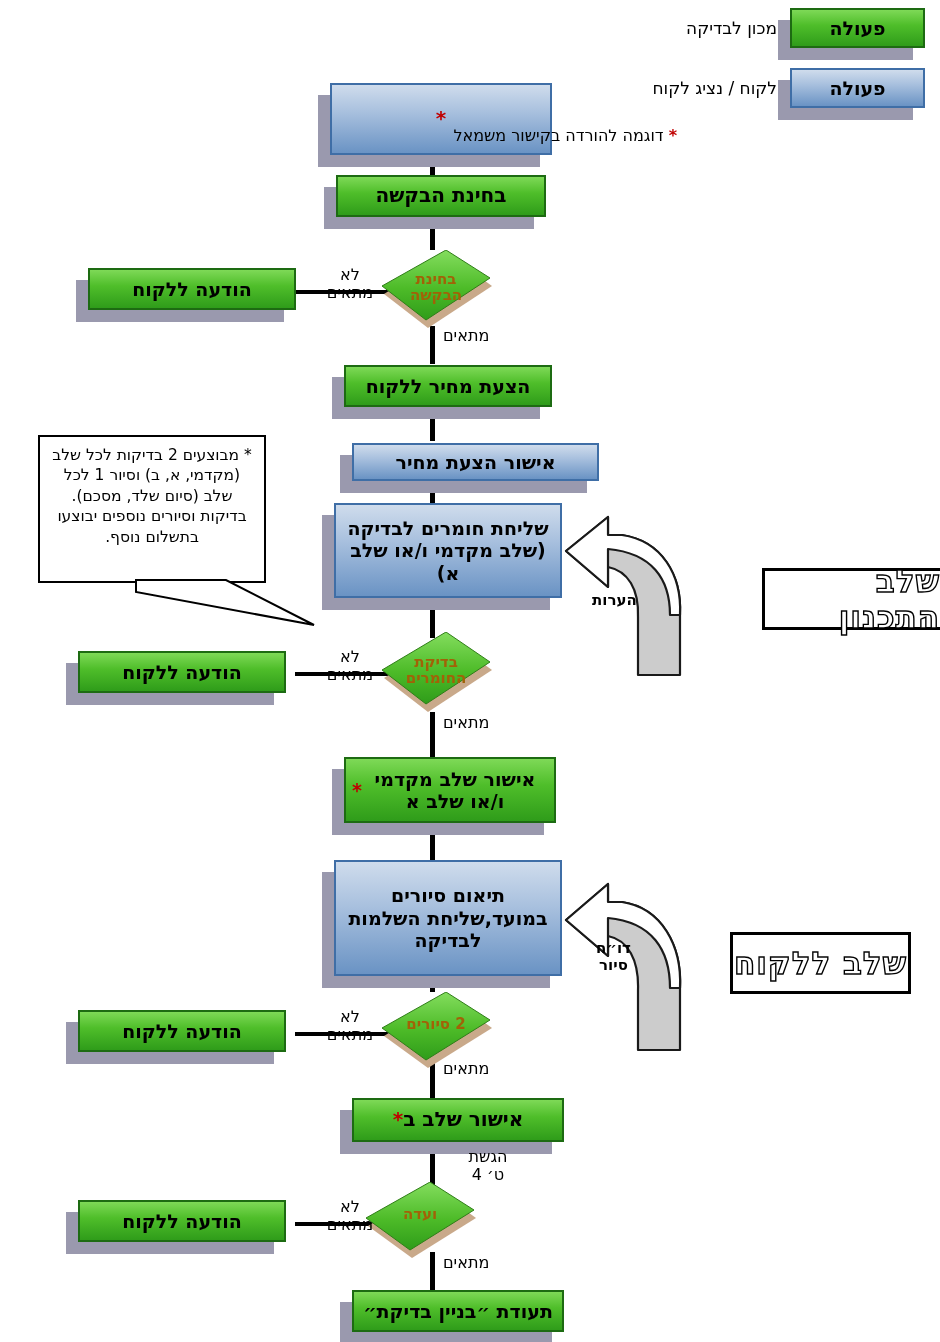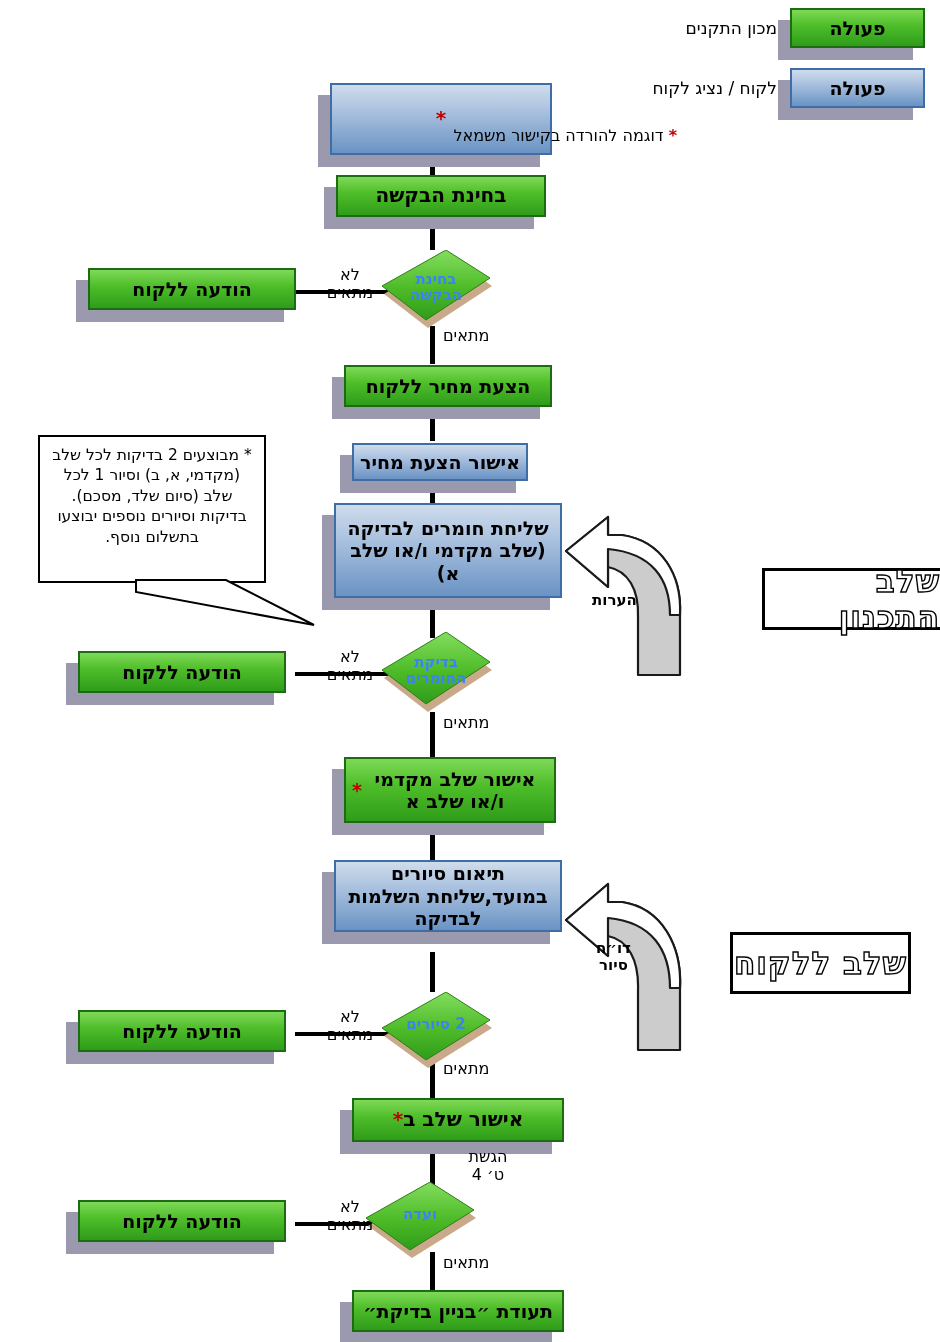--- a/index.html
+++ b/index.html
@@ -76,21 +76,21 @@
     left: 0; top: 0;
     width: 100%;
     height: 100%;
     display: flex;
     flex-direction: column;
     align-items: center;
     justify-content: center;
     font-weight: bold;
     font-size: 15px;
     line-height: 1.1;
-    color: #3b82f6;
+    color: #a16207;
     text-align: center;
     pointer-events: none;
     padding-bottom: 6px;
     box-sizing: border-box;
   }
 
   
   .vline {
     position: absolute;
     width: 5px;
@@ -185,21 +185,21 @@
 <div id="canvas">
 
   <div class="legend-row" style="left:790px; top:8px;">
     <div class="node green" style="position:relative; left:0; top:0; width:135px; height:40px; font-size:19px;">
       <div class="shadow"></div>
       <div class="face">
         <span class="node-text">פעולה</span>
       </div>
     </div>
   </div>
-  <div class="legend-label abs" style="right:163px; top:18px;">מכון התקנים</div>
+  <div class="legend-label abs" style="right:163px; top:18px;">מכון לבדיקה</div>
 
   <div class="legend-row" style="left:790px; top:68px;">
     <div class="node blue" style="position:relative; left:0; top:0; width:135px; height:40px; font-size:19px;">
       <div class="shadow"></div>
       <div class="face">
         <span class="node-text">פעולה</span>
       </div>
     </div>
   </div>
   <div class="legend-label abs" style="right:163px; top:78px;">לקוח / נציג לקוח</div>
@@ -257,21 +257,21 @@
     </div>
   </div>
 
   <div class="node green" style="left:344px; top:365px; width:208px; height:42px; font-size:19px;">
     <div class="shadow"></div>
     <div class="face">
       <span class="node-text">הצעת מחיר ללקוח</span>
     </div>
   </div>
 
-  <div class="node blue" style="left:352px; top:443px; width:176px; height:38px; font-size:19px;">
+  <div class="node blue" style="left:352px; top:443px; width:247px; height:38px; font-size:19px;">
     <div class="shadow"></div>
     <div class="face">
       <span class="node-text">אישור הצעת מחיר</span>
     </div>
   </div>
 
   <div class="node blue" style="left:334px; top:503px; width:228px; height:95px; font-size:19px;">
     <div class="shadow"></div>
     <div class="face">
       <span class="node-text">שליחת חומרים לבדיקה (שלב מקדמי ו/או שלב א)</span>
@@ -279,21 +279,21 @@
   </div>
 
   <div class="node green" style="left:344px; top:757px; width:212px; height:66px; font-size:19px;">
     <div class="shadow"></div>
     <div class="face">
       <span class="node-text">אישור שלב מקדמי ו/או שלב א</span>
         <span class="ast"> *</span>
     </div>
   </div>
 
-  <div class="node blue" style="left:334px; top:860px; width:228px; height:72px; font-size:19px;">
+  <div class="node blue" style="left:334px; top:860px; width:228px; height:116px; font-size:19px;">
     <div class="shadow"></div>
     <div class="face">
       <span class="node-text">תיאום סיורים במועד,שליחת השלמות לבדיקה</span>
     </div>
   </div>
 
   <div class="node green" style="left:352px; top:1098px; width:212px; height:44px; font-size:20px;">
     <div class="shadow"></div>
     <div class="face">
       <span class="node-text">אישור שלב ב</span>

